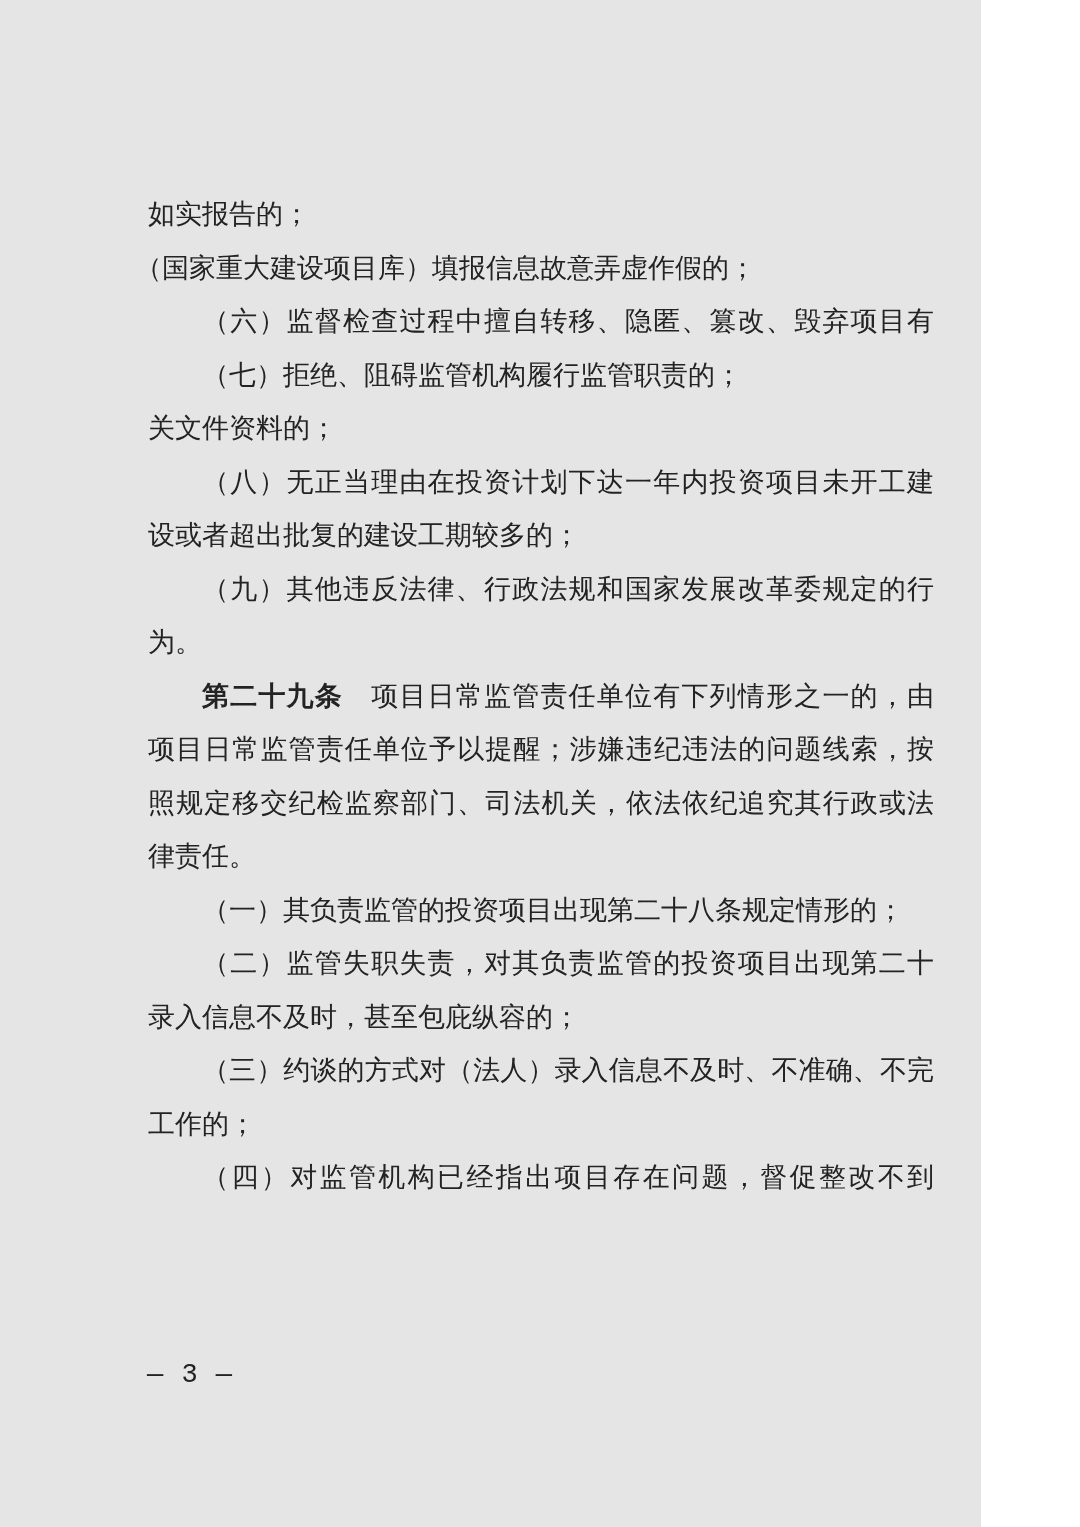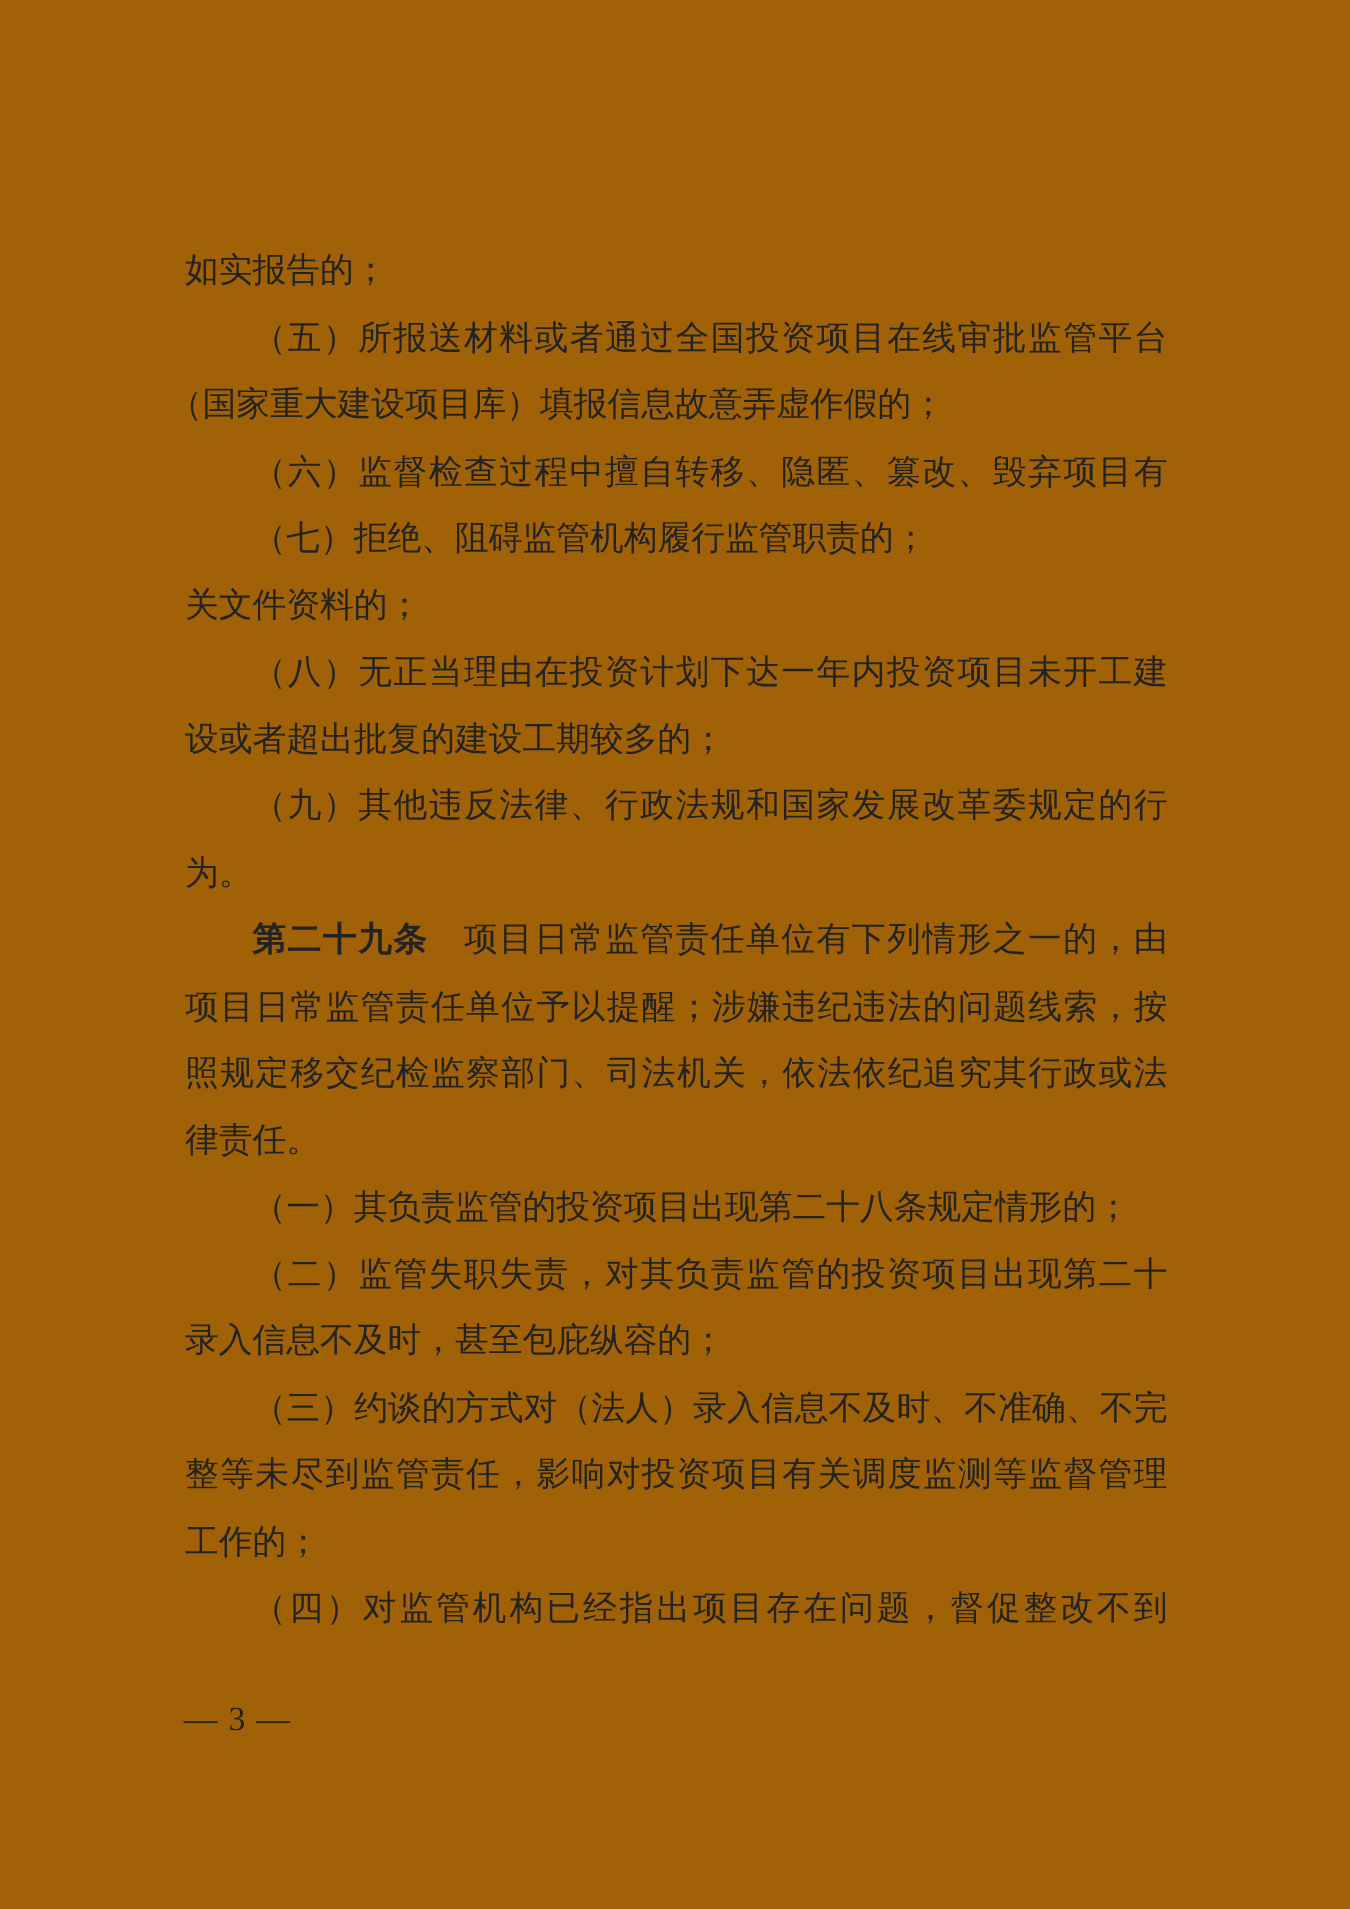--- a/index.html
+++ b/index.html
@@ -2,25 +2,25 @@
 <html><head>
 <meta charset="utf-8">
 <style>
   html, body {
     margin: 0;
     padding: 0;
     background: #ffffff;
   }
   .page {
     position: relative;
-    width: 1080px;
+    width: 981px;
     height: 1527px;
-    background: #a16207;
+    background: #e5e5e5;
     overflow: hidden;
-    font-family: Liberation Serif, serif;
+    font-family: Liberation Mono, monospace;
     color: #232323;
   }
   .doc-body {
     position: absolute;
     left: 148px;
     top: 190px;
     width: 786px;
     font-size: 27px;
   }
   .line {
@@ -57,37 +57,35 @@
   }
 </style>
 </head>
 <body>
 
 <div class="page">
 
   <div class="doc-body">
 
   <div class="line">如实报告的；</div>
-      <div class="line indent fill">（五）所报送材料或者通过全国投资项目在线审批监管平台</div>
       <div class="line hang">（国家重大建设项目库）填报信息故意弄虚作假的；</div>
       <div class="line indent fill">（六）监督检查过程中擅自转移、隐匿、篡改、毁弃项目有</div>
       <div class="line indent">（七）拒绝、阻碍监管机构履行监管职责的；</div>
       <div class="line">关文件资料的；</div>
       <div class="line indent fill">（八）无正当理由在投资计划下达一年内投资项目未开工建</div>
       <div class="line">设或者超出批复的建设工期较多的；</div>
       <div class="line indent fill">（九）其他违反法律、行政法规和国家发展改革委规定的行</div>
       <div class="line">为。</div>
       <div class="line indent fill"><span class="bold">第二十九条</span>　项目日常监管责任单位有下列情形之一的，由</div>
       <div class="line fill">项目日常监管责任单位予以提醒；涉嫌违纪违法的问题线索，按</div>
       <div class="line fill">照规定移交纪检监察部门、司法机关，依法依纪追究其行政或法</div>
       <div class="line">律责任。</div>
       <div class="line indent">（一）其负责监管的投资项目出现第二十八条规定情形的；</div>
       <div class="line indent fill">（二）监管失职失责，对其负责监管的投资项目出现第二十</div>
       <div class="line">录入信息不及时，甚至包庇纵容的；</div>
       <div class="line indent fill">（三）约谈的方式对（法人）录入信息不及时、不准确、不完</div>
-      <div class="line fill">整等未尽到监管责任，影响对投资项目有关调度监测等监督管理</div>
       <div class="line">工作的；</div>
       <div class="line indent fill">（四）对监管机构已经指出项目存在问题，督促整改不到</div>
     </div>
 
   <div class="footer">— 3 —</div>
 
 </div>
 
 </body></html>

